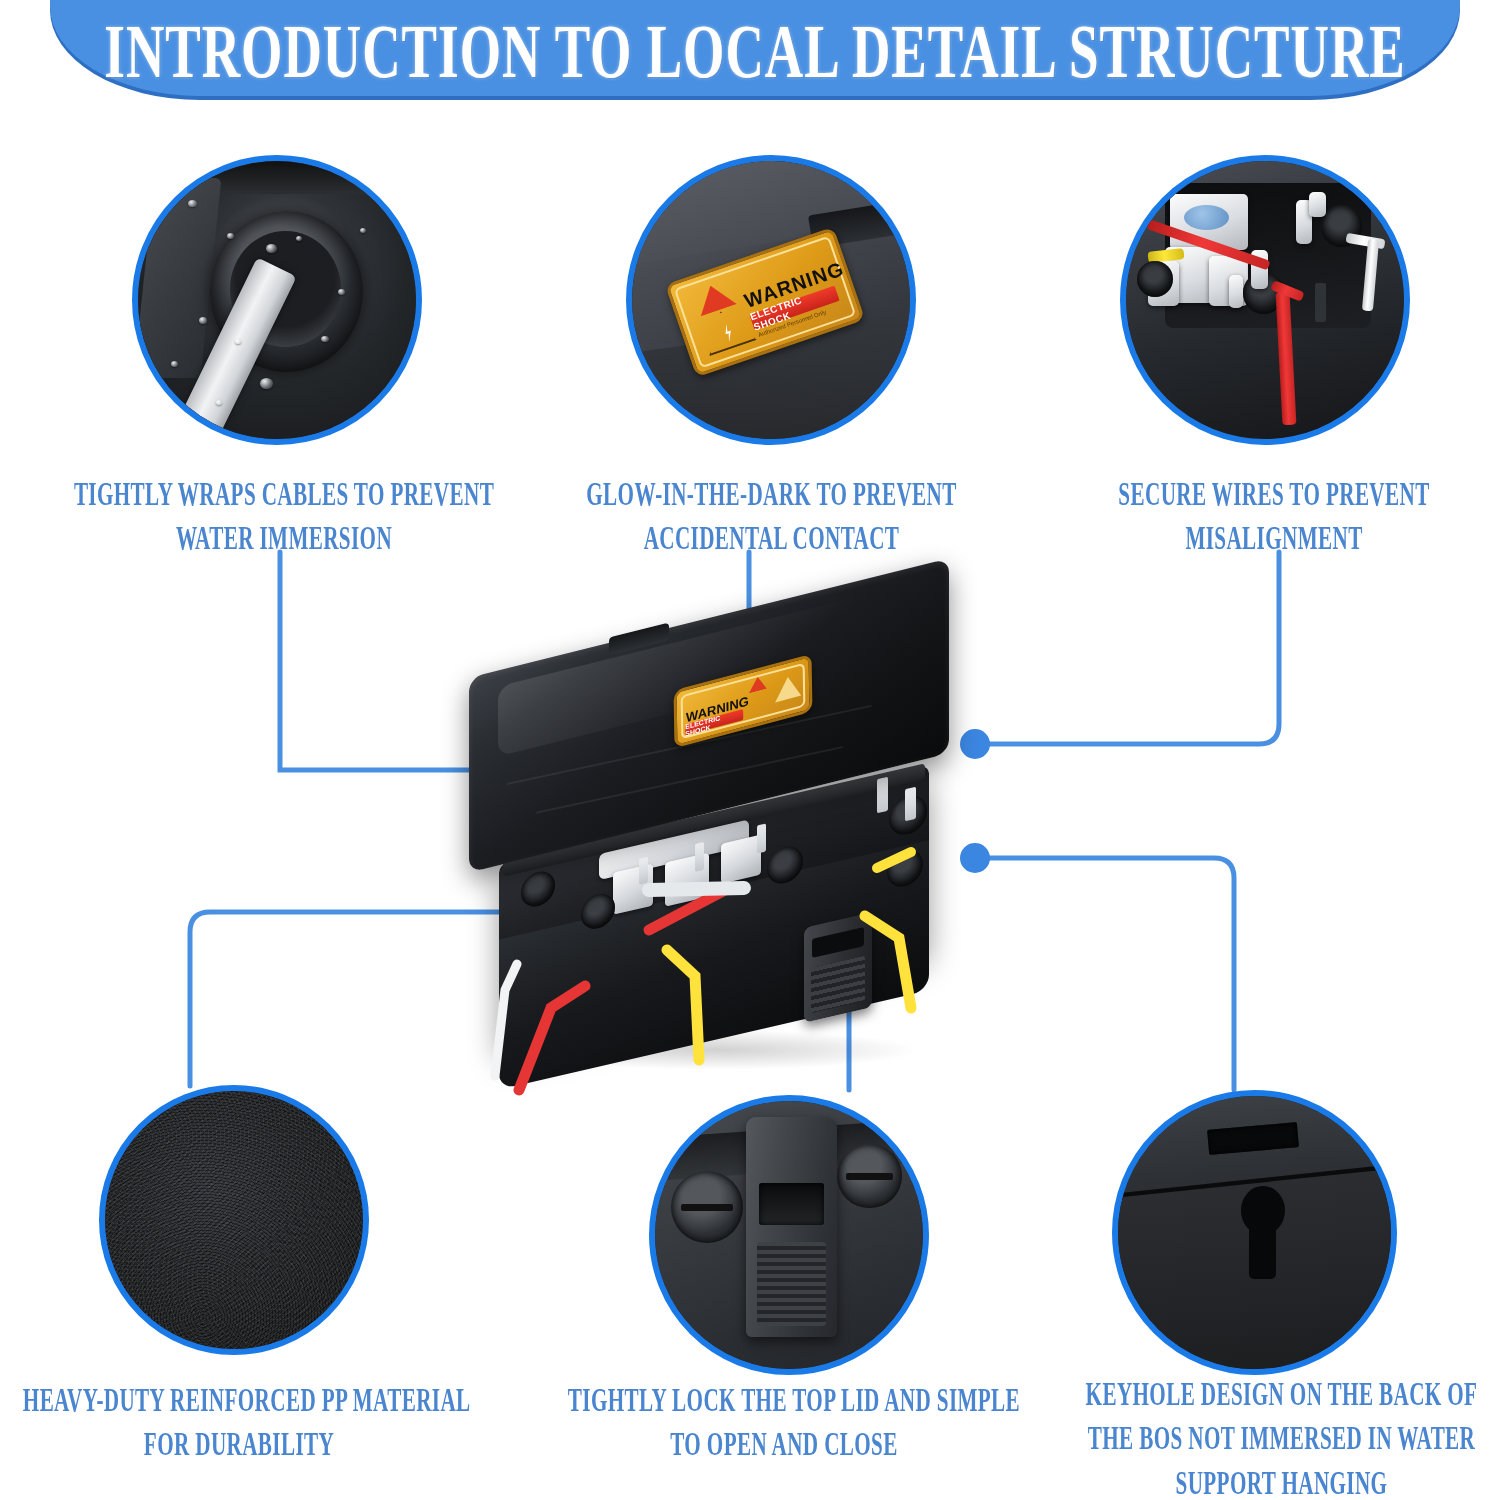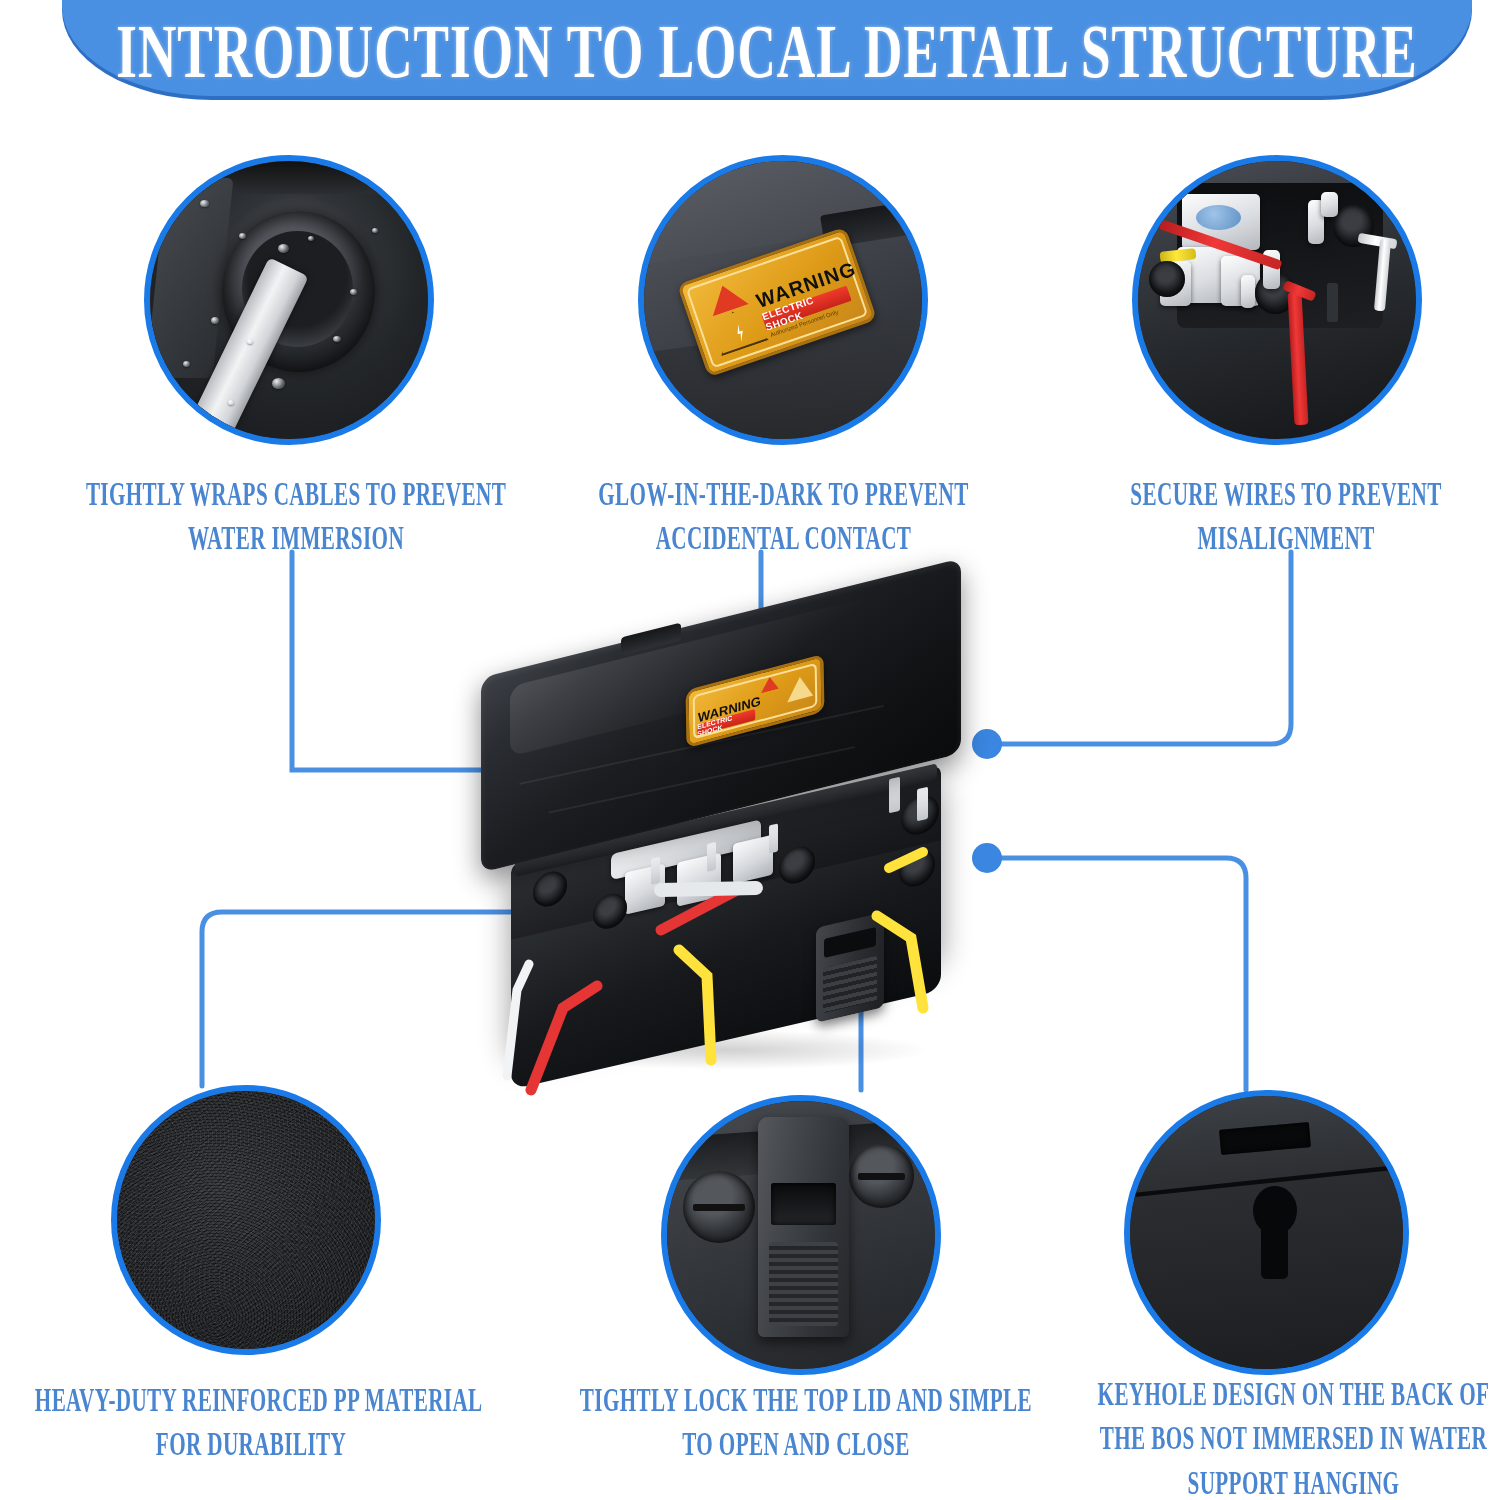--- a/index.html
+++ b/index.html
@@ -3,21 +3,21 @@
 <meta charset="utf-8">
 <style>
   html,body{margin:0;padding:0;}
   body{
     width:1500px;height:1500px;
     background:#ffffff;
     font-family:"Liberation Serif", serif;
     overflow:hidden;
     position:relative;
   }
-  #stage{position:absolute;left:16px;top:0;width:1356px;height:1500px;}
+  #stage{position:absolute;left:4px;top:0;width:1356px;height:1500px;}
 
   
   .banner{
     position:absolute;left:46px;top:-44px;width:1410px;height:140px;
     background:#4a90e2;
     border-radius:0 0 150px 150px/0 0 90px 90px;
     box-shadow:0 4px 0 0 #2e6fc4;
     overflow:visible;
   }
   .banner-title{

